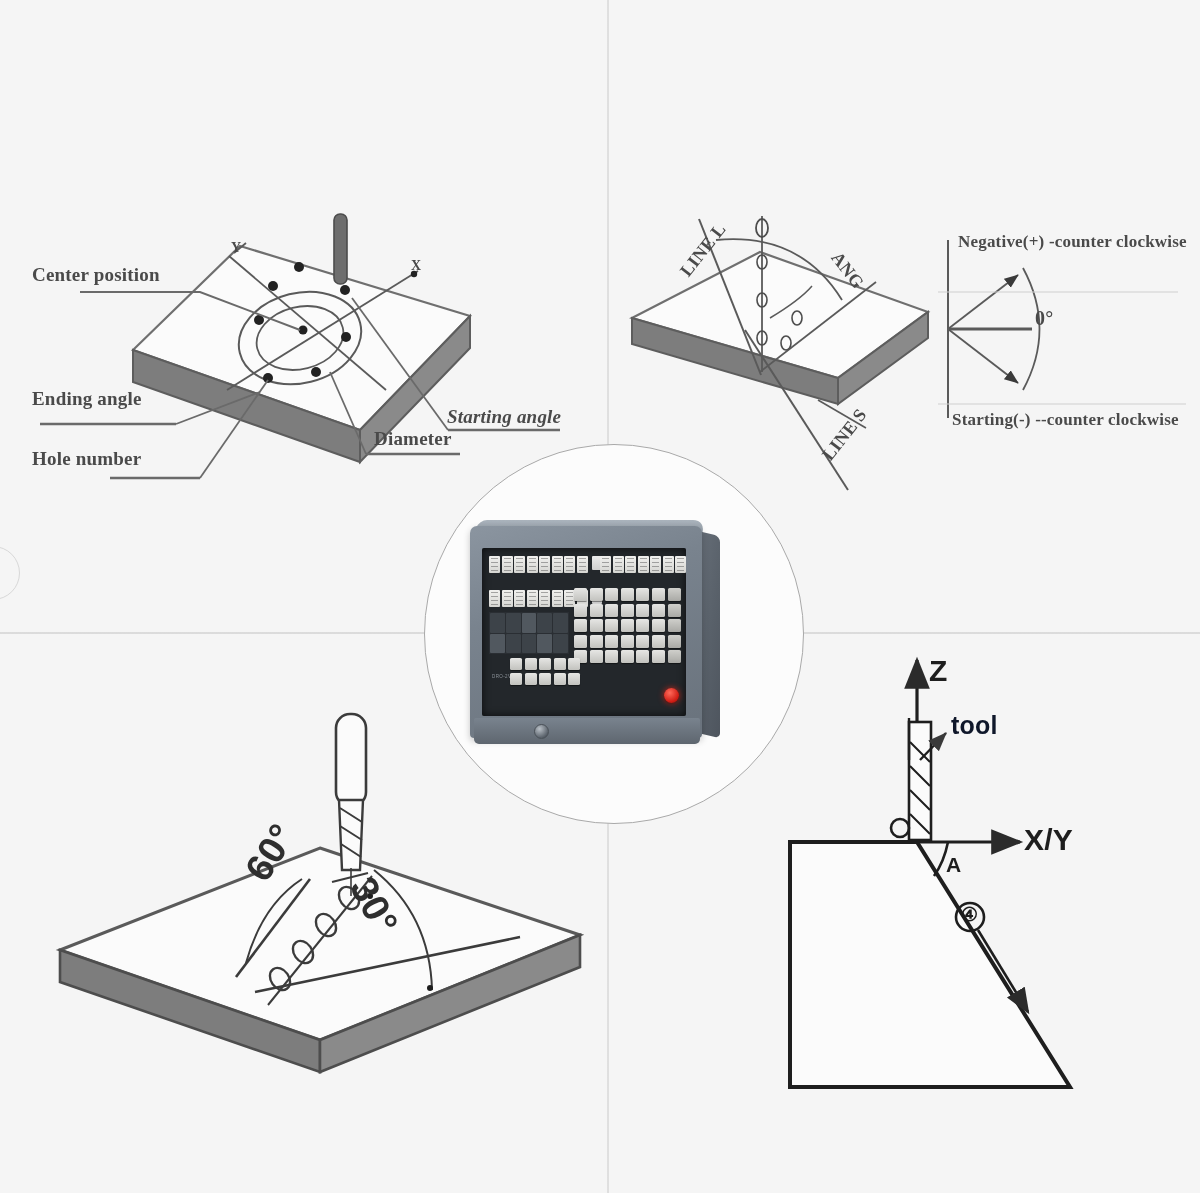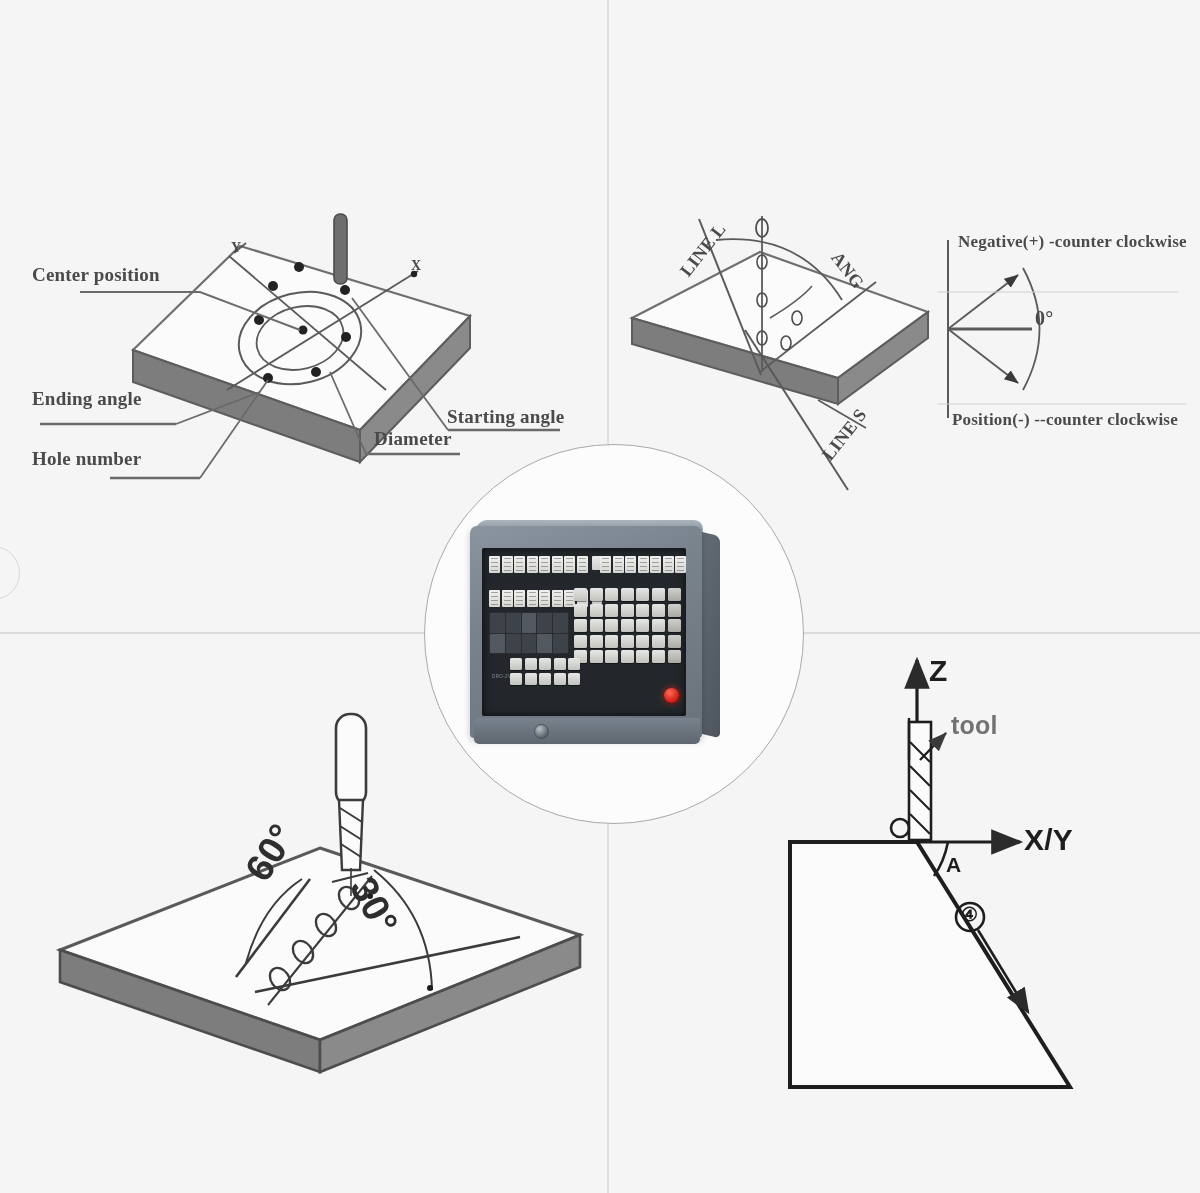--- a/index.html
+++ b/index.html
@@ -286,37 +286,37 @@
     </g>
   </svg>
 
   <div class="divider-v"></div>
   <div class="divider-h"></div>
   <div class="edge-arc"></div>
 
   <div class="lbl md" style="left:32px;top:264px;">Center position</div>
   <div class="lbl md" style="left:32px;top:388px;">Ending angle</div>
   <div class="lbl md" style="left:32px;top:448px;">Hole number</div>
-  <div class="lbl md" style="left:447px;top:406px;">Starting angle</div>
+  <div class="lbl md" style="left:447px;top:406px;font-style:italic;">Starting angle</div>
   <div class="lbl md" style="left:374px;top:428px;">Diameter</div>
   <div class="lbl sm" style="left:231px;top:240px;font-size:14px;">Y</div>
   <div class="lbl sm" style="left:411px;top:258px;font-size:14px;">X</div>
 
   <div class="lbl md rot" style="left:676px;top:268px;transform:rotate(-52deg);font-size:18px;">LINE L</div>
   <div class="lbl md rot" style="left:818px;top:452px;transform:rotate(-52deg);font-size:18px;">LINE S</div>
   <div class="lbl md rot" style="left:843px;top:248px;transform:rotate(52deg);font-size:18px;">ANG</div>
   <div class="lbl md" style="left:1035px;top:307px;font-size:20px;">0°</div>
   <div class="lbl md" style="left:958px;top:232px;font-size:17px;">Negative(+) -counter clockwise</div>
-  <div class="lbl md" style="left:952px;top:410px;font-size:17px;">Position(-) --counter clockwise</div>
+  <div class="lbl md" style="left:952px;top:410px;font-size:17px;">Starting(-) --counter clockwise</div>
 
   <div class="lbl ang rot" style="left:237px;top:866px;transform:rotate(-58deg);font-size:38px;color:#2e2e2e;">60°</div>
   <div class="lbl ang rot" style="left:379px;top:870px;transform:rotate(62deg);font-size:38px;color:#2e2e2e;">30°</div>
 
   <div class="lbl ang" style="left:929px;top:654px;font-size:30px;color:#1e1e1e;">Z</div>
-  <div class="lbl ang" style="left:951px;top:711px;font-size:25px;color:#737373;">tool</div>
+  <div class="lbl ang" style="left:951px;top:711px;font-size:25px;color:#0f172a;">tool</div>
   <div class="lbl ang" style="left:1024px;top:823px;font-size:30px;color:#1e1e1e;">X/Y</div>
   <div class="lbl ang" style="left:946px;top:853px;font-size:21px;color:#1e1e1e;">A</div>
   <div class="lbl ang" style="left:961px;top:903px;font-size:19px;color:#1e1e1e;">④</div>
 
   <div id="dro-circle"></div>
 
   <div id="dro-unit">
     <div class="dro-top"></div>
     <div class="dro-side"></div>
     <div class="dro-case">

